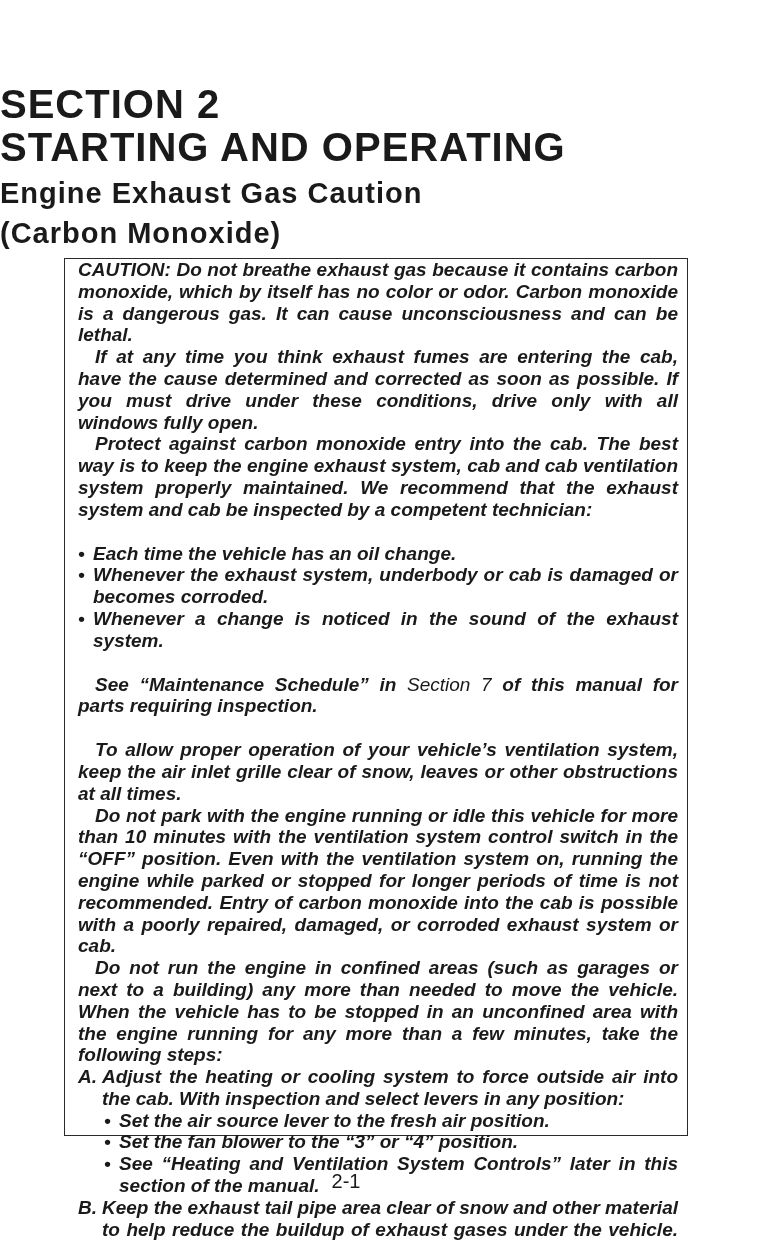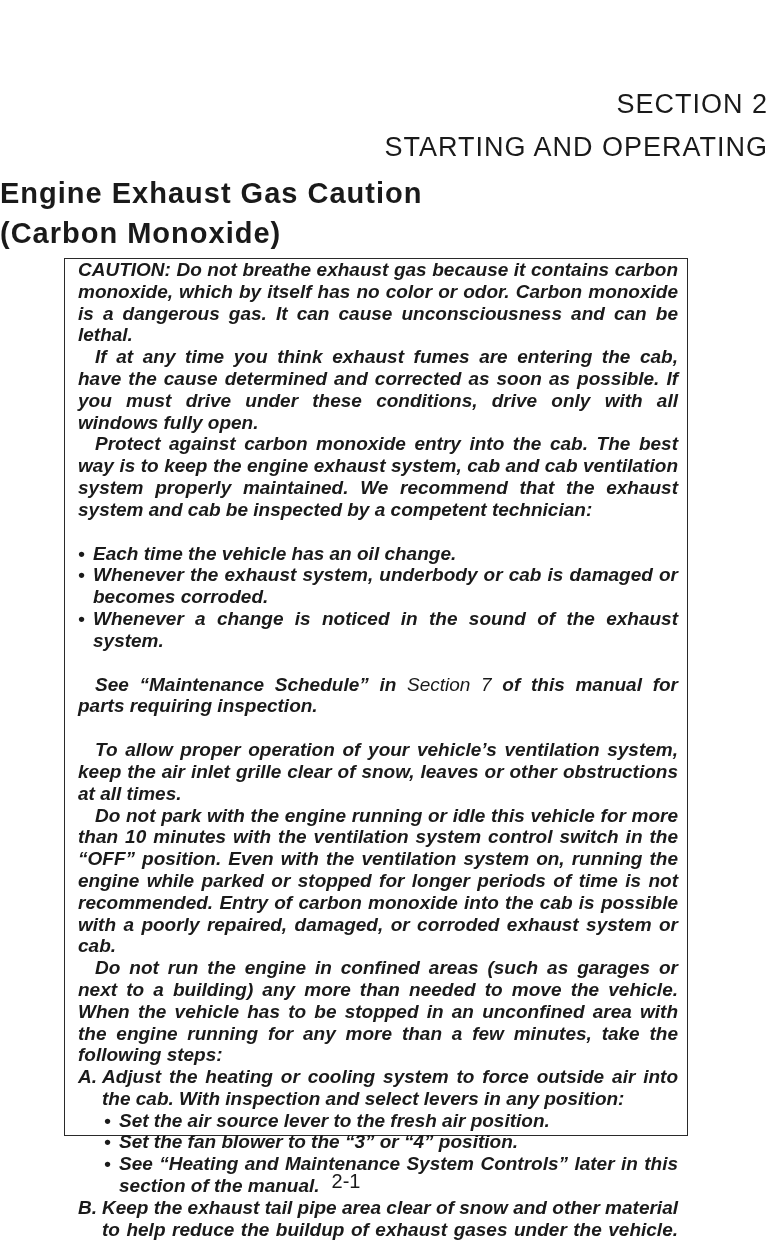--- a/index.html
+++ b/index.html
@@ -1,17 +1,17 @@
 <!DOCTYPE html>
 <html><head>
   <meta charset="utf-8">
   <style>
     html, body { margin: 0; padding: 0; background: #ffffff; }
     body { width: 768px; height: 1241px; position: relative; overflow: hidden; font-family: "Liberation Sans", sans-serif; color: #1a1a1a; }
-    .h1 { position: absolute; left: 0; width: 768px; text-align: right; font-weight: normal; font-size: 27px; letter-spacing: 1px; line-height: 40px; }
+    .h1 { position: absolute; left: 0; width: 768px; text-align: left; font-weight: bold; font-size: 40px; letter-spacing: 1px; line-height: 40px; }
     .h2 { position: absolute; left: 0; width: 768px; text-align: left; font-weight: bold; font-size: 29px; letter-spacing: 1px; line-height: 38px; }
     #t1 { top: 84px; }
     #t2 { top: 127px; }
     #t3 { top: 174px; }
     #t4 { top: 214px; }
     .box { position: absolute; left: 64px; top: 258px; width: 624px; height: 878px; border: 1.5px solid #2a2a2a; box-sizing: border-box; }
     .content { position: absolute; left: 78px; top: 259px; width: 600px; font-weight: bold; font-size: 19px; line-height: 21.8px; font-style: italic; }
     .p { margin: 0; text-align: justify; text-align-last: left; }
     .ind { text-indent: 17px; }
     .gap { height: 22px; }
@@ -47,20 +47,20 @@
   <div class="gap"></div>
   <p class="p ind">To allow proper operation of your vehicle’s ventilation system, keep the air inlet grille clear of snow, leaves or other obstructions at all times.</p>
   <p class="p ind">Do not park with the engine running or idle this vehicle for more than 10 minutes with the ventilation system control switch in the “OFF” position. Even with the ventilation system on, running the engine while parked or stopped for longer periods of time is not recommended. Entry of carbon monoxide into the cab is possible with a poorly repaired, damaged, or corroded exhaust system or cab.</p>
   <p class="p ind">Do not run the engine in confined areas (such as garages or next to a building) any more than needed to move the vehicle. When the vehicle has to be stopped in an unconfined area with the engine running for any more than a few minutes, take the following steps:</p>
   <div class="sub">
     <span class="lbl">A.</span>
     <span>Adjust the heating or cooling system to force outside air into the cab. With inspection and select levers in any position:</span>
   </div>
   <p class="subb">Set the air source lever to the fresh air position.</p>
   <p class="subb">Set the fan blower to the “3” or “4” position.</p>
-  <p class="subb">See “Heating and Maintenance System Controls” later in this section of the manual.</p>
+  <p class="subb">See “Heating and Ventilation System Controls” later in this section of the manual.</p>
   <div class="sub">
     <span class="lbl">B.</span>
     <span>Keep the exhaust tail pipe area clear of snow and other material to help reduce the buildup of exhaust gases under the vehicle. This is particularly important when parked in blizzard conditions.</span>
   </div>
 </div>
 
 <div class="pagenum">2-1</div>
 
 </body></html>

